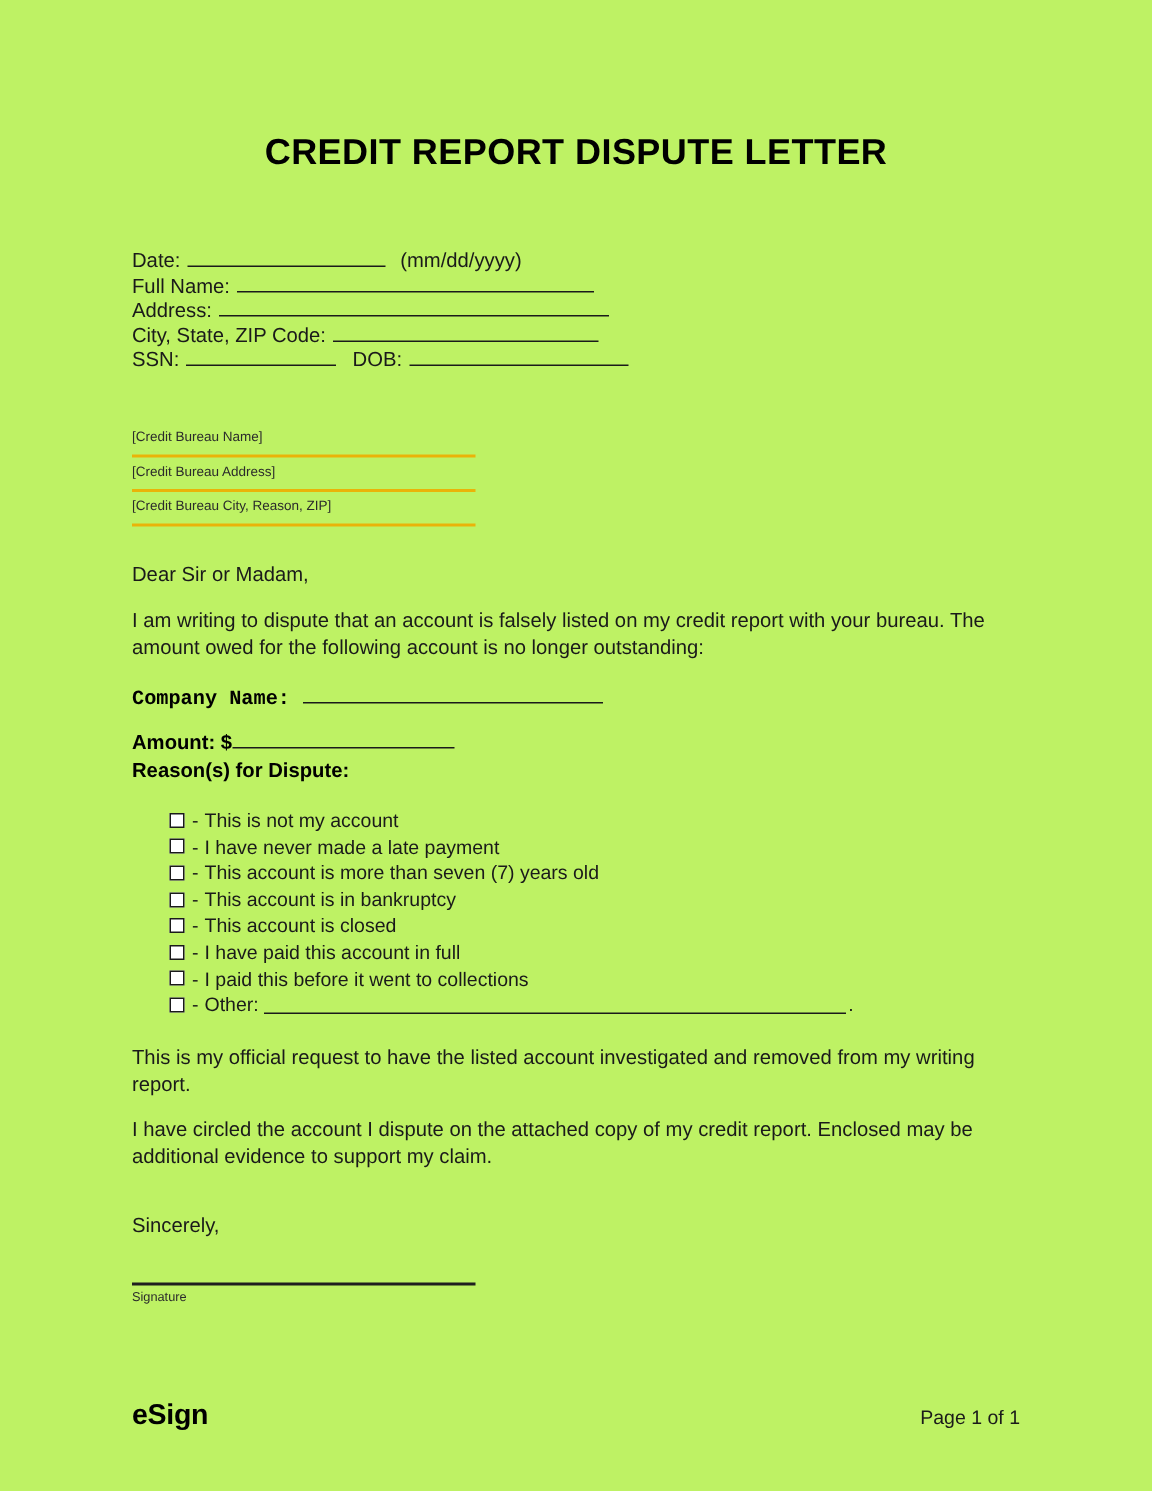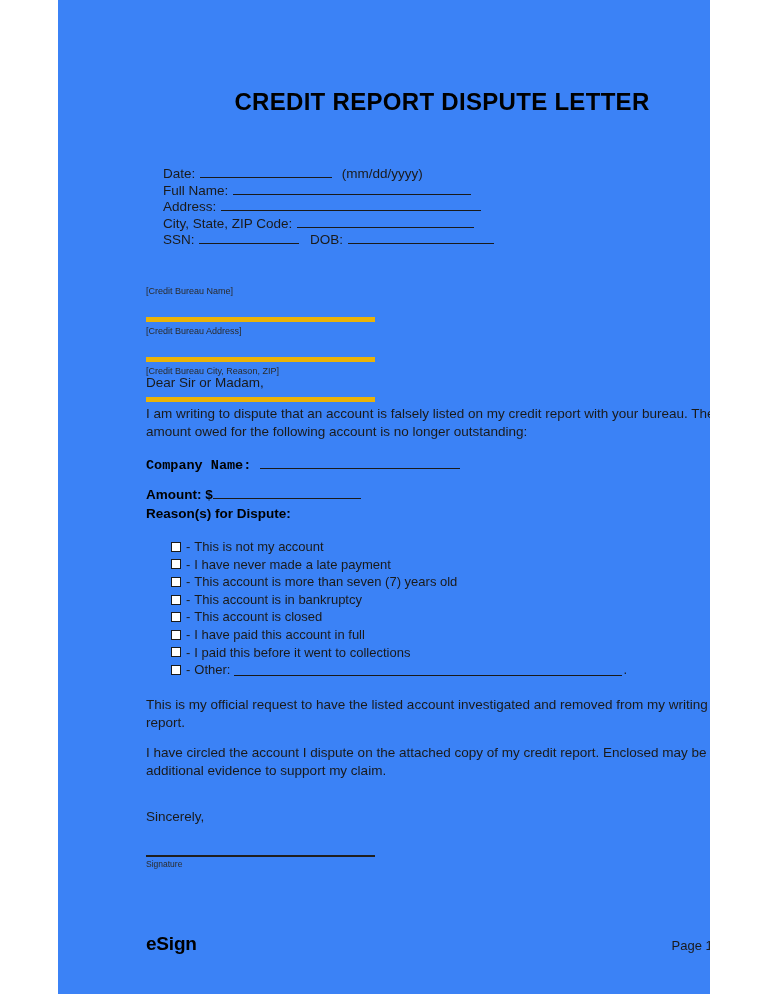--- a/index.html
+++ b/index.html
@@ -8,24 +8,24 @@
     padding: 0;
     background: #ffffff;
   }
   body {
     font-family: "Liberation Sans", sans-serif;
     color: #111111;
     -webkit-font-smoothing: antialiased;
   }
   .page {
     position: relative;
-    width: 652px;
+    width: 768px;
     height: 994px;
     margin: 0 auto;
-    background: #3b82f6;
+    background: #bef264;
     overflow: hidden;
   }
 
   
   .doc-title {
     position: absolute;
     left: 0;
     top: 88px;
     width: 768px;
     text-align: center;
@@ -40,21 +40,21 @@
     display: inline-block;
     border-bottom: 1px solid #1a1a1a;
     height: 13px;
     vertical-align: baseline;
     margin: 0 1px;
   }
 
   
   .field-block {
     position: absolute;
-    left: 105px;
+    left: 88px;
     top: 164px;
     width: 600px;
     font-size: 13.5px;
     line-height: 16.5px;
     color: #1a1a1a;
     white-space: nowrap;
   }
   .field-row { height: 16.5px; }
   .field-note { margin-left: 5px; }
 
@@ -62,22 +62,22 @@
   .bureau-block {
     position: absolute;
     left: 88px;
     top: 286px;
     width: 229px;
   }
   .bureau-line {
     font-size: 9px;
     line-height: 11px;
     color: #2b2b2b;
-    padding-bottom: 20px;
-    border-bottom: 5px solid #eab308;
+    padding-bottom: 6px;
+    border-bottom: 2px solid #eab308;
     margin-bottom: 4px;
     white-space: nowrap;
   }
 
   
   .body-text {
     position: absolute;
     left: 88px;
     width: 586px;
     font-size: 13.5px;

